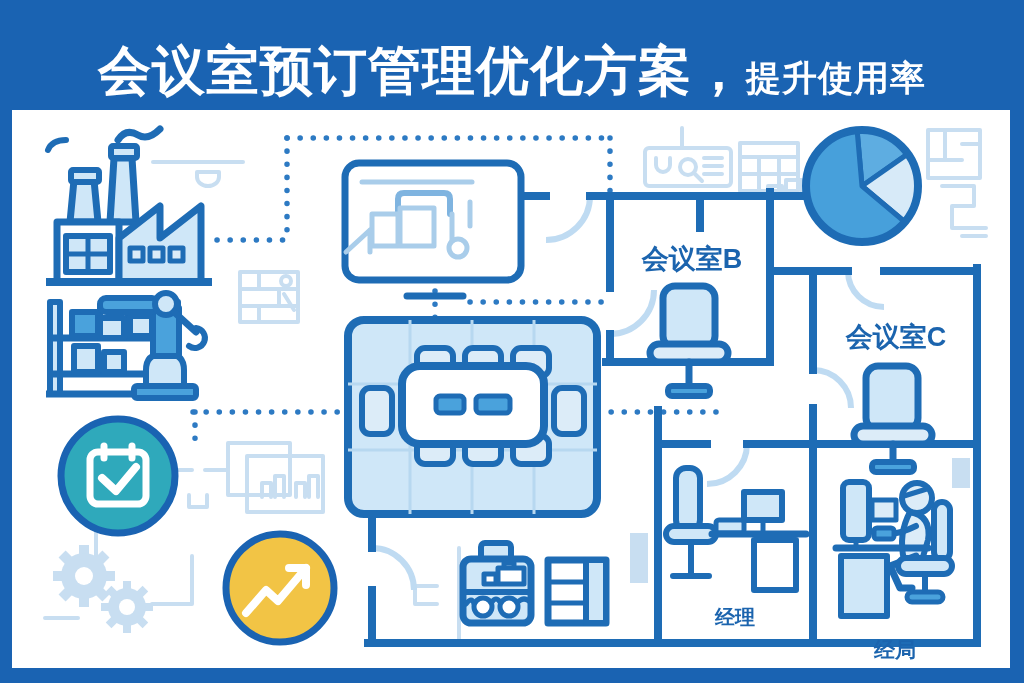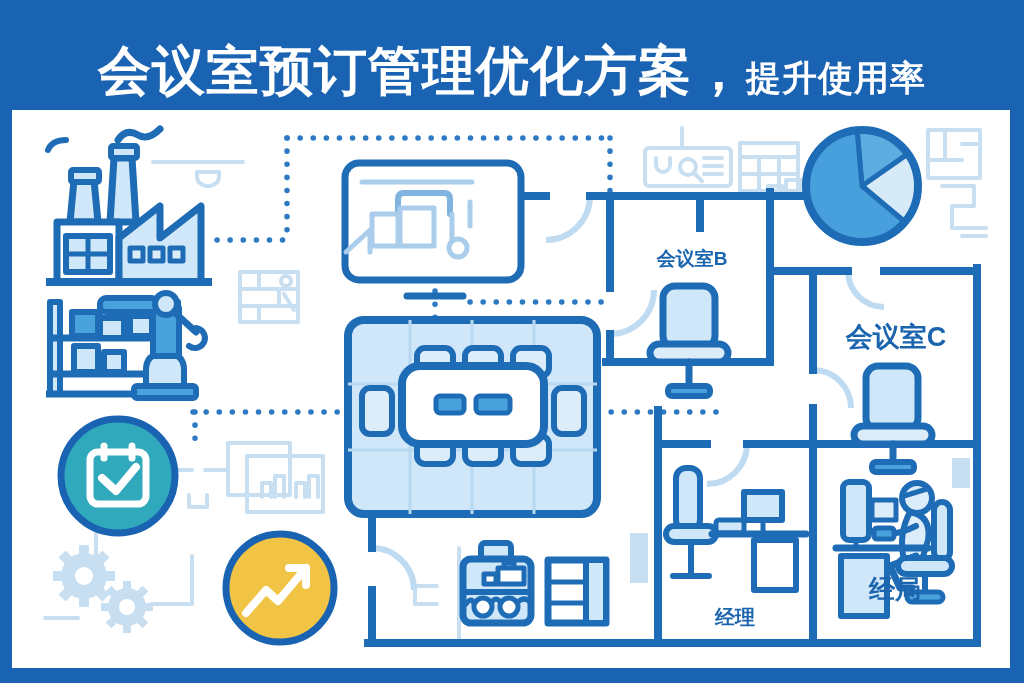--- a/index.html
+++ b/index.html
@@ -10,24 +10,24 @@
   }
   html,body{margin:0;padding:0;background:#e8e8e8;font-family:"Liberation Sans",sans-serif;}
   .poster{position:relative;width:1024px;height:683px;background:var(--banner-blue);overflow:hidden;}
   .canvas{position:absolute;left:12px;right:14px;top:110px;bottom:15px;background:#ffffff;z-index:1;}
   .banner{position:absolute;left:0;top:0;width:1024px;height:140px;display:flex;align-items:center;justify-content:center;z-index:3;}
   .banner .main{color:#fff;font-size:53px;font-weight:700;letter-spacing:1px;line-height:1;}
   .banner .sub{color:#fff;font-size:35px;font-weight:700;letter-spacing:1px;line-height:1;margin-top:14px;}
   svg.scene{position:absolute;left:0;top:0;z-index:2;}
   .room-label{position:absolute;transform:translate(-50%,-50%);color:var(--label-text);font-weight:700;z-index:4;white-space:nowrap;}
   .lbl-a{left:472px;top:488px;font-size:30px;}
-  .lbl-b{left:692px;top:259px;font-size:19px;}
+  .lbl-b{left:692px;top:259px;font-size:27px;}
   .lbl-c{left:896px;top:337px;font-size:27px;}
   .lbl-mgr{left:735px;top:617px;font-size:20px;}
-  .lbl-dir{left:895px;top:589px;font-size:26px;}
+  .lbl-dir{left:895px;top:650px;font-size:21px;}
 
   
   .wall{fill:none;stroke:var(--wall-blue);stroke-width:8;stroke-linecap:square;}
   .dotl{fill:none;stroke:var(--dot-blue);stroke-width:5.5;stroke-linecap:round;stroke-dasharray:.1 13;}
   .bar{fill:none;stroke:var(--wall-blue);stroke-width:7;stroke-linecap:round;}
   .arc{fill:none;stroke:var(--door-arc);stroke-width:6;}
   .doodle{fill:none;stroke:var(--doodle-blue);stroke-width:4;stroke-linecap:round;stroke-linejoin:round;}
   .doodlef{fill:var(--doodle-blue);stroke:none;}
   .o8{stroke:var(--wall-blue);stroke-width:8;stroke-linejoin:round;}
   .o7{stroke:var(--wall-blue);stroke-width:7;stroke-linejoin:round;}

